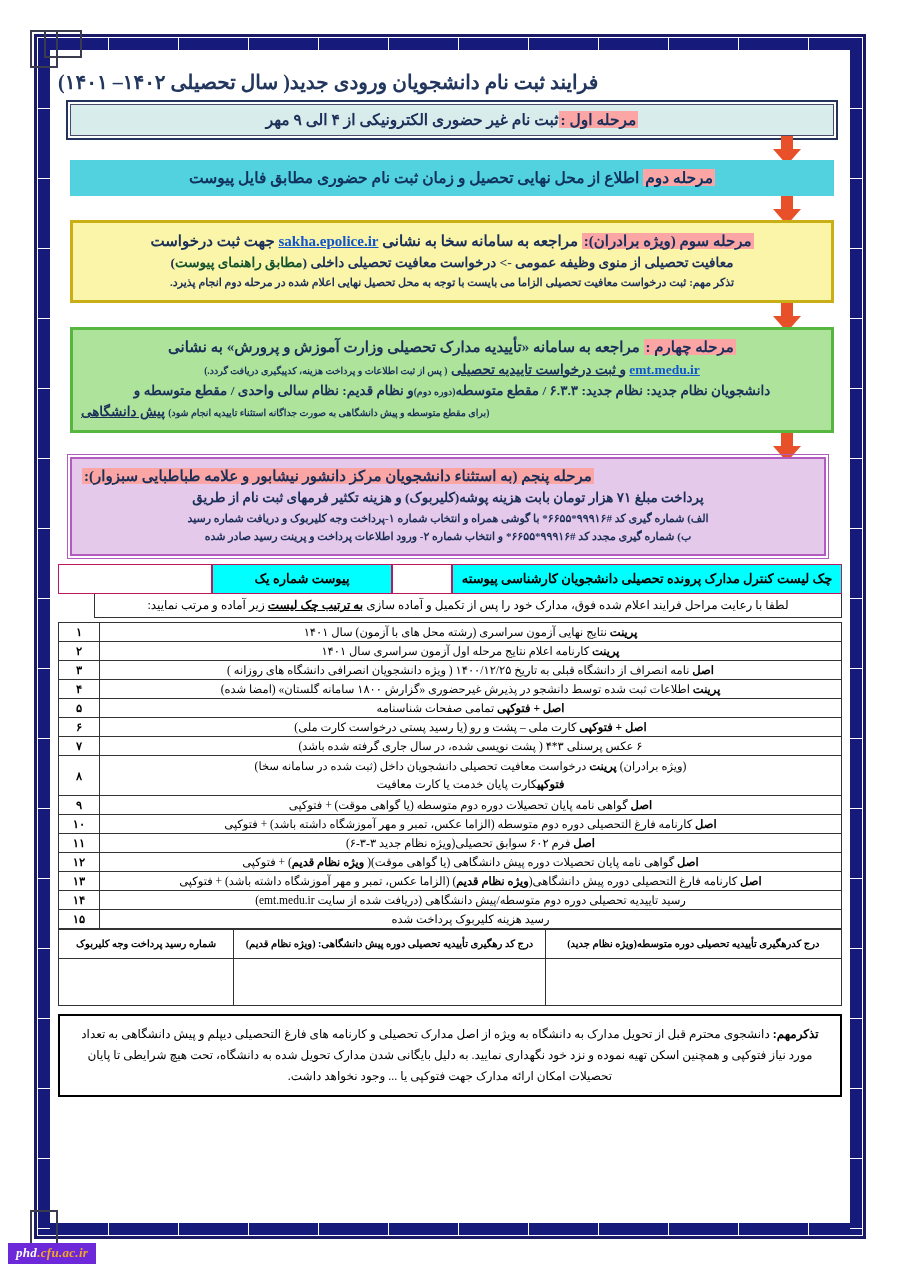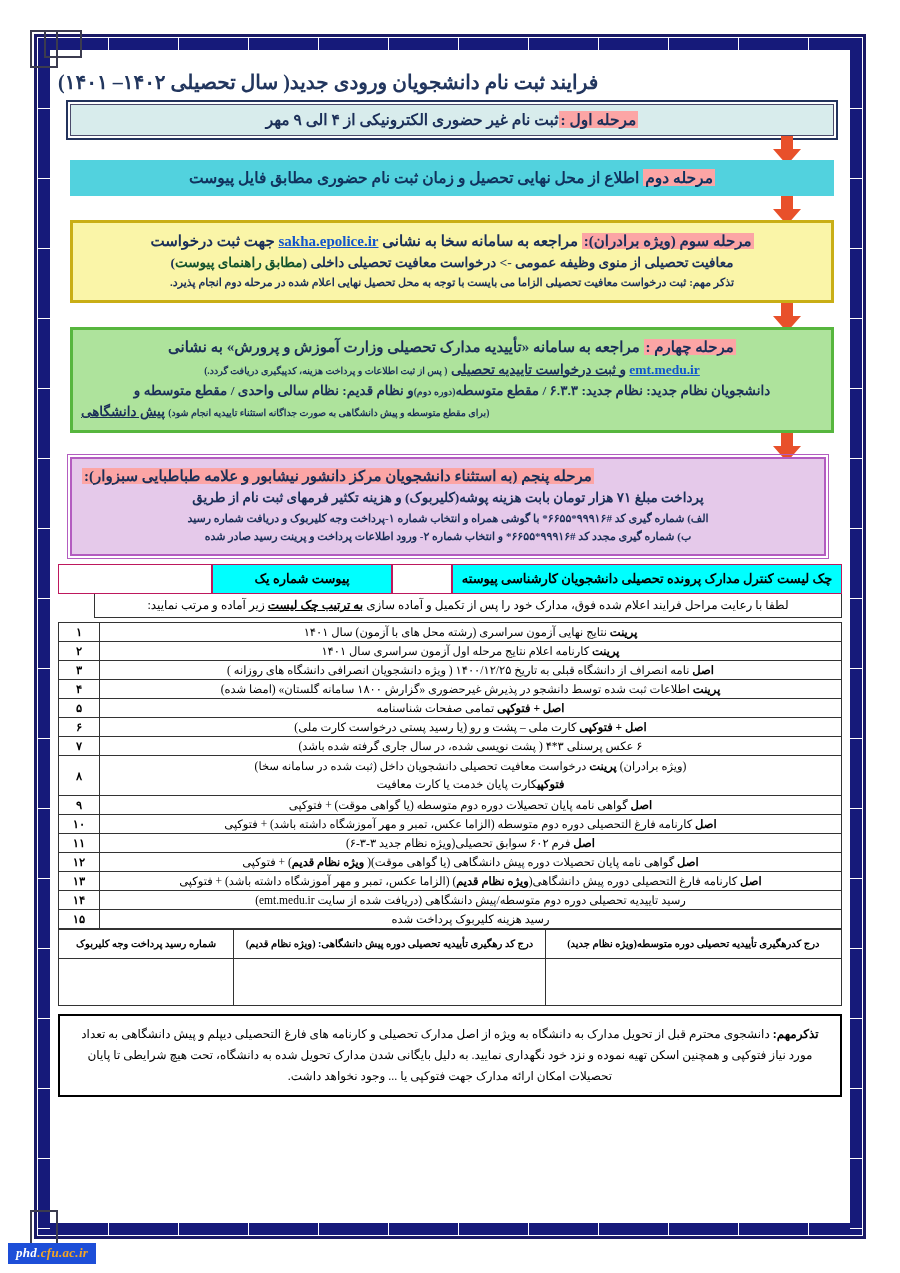--- a/index.html
+++ b/index.html
@@ -176,21 +176,21 @@
     text-align:center;
     font-size:12px;
     line-height:1.75;
     color:#000;
   }
   .note b{font-weight:bold;}
 
   
   .watermark{
     position:absolute;left:8px;top:1243px;
-    background:#1d4ed8;
+    background:#6d28d9;
     color:#ffffff;
     font-family:"Liberation Serif",serif;
     font-weight:bold;font-style:italic;
     font-size:13px;
     padding:2px 8px 3px 8px;
     letter-spacing:.3px;
     direction:ltr;
   }
   .watermark .orange{color:#f5a623;}
 </style>

